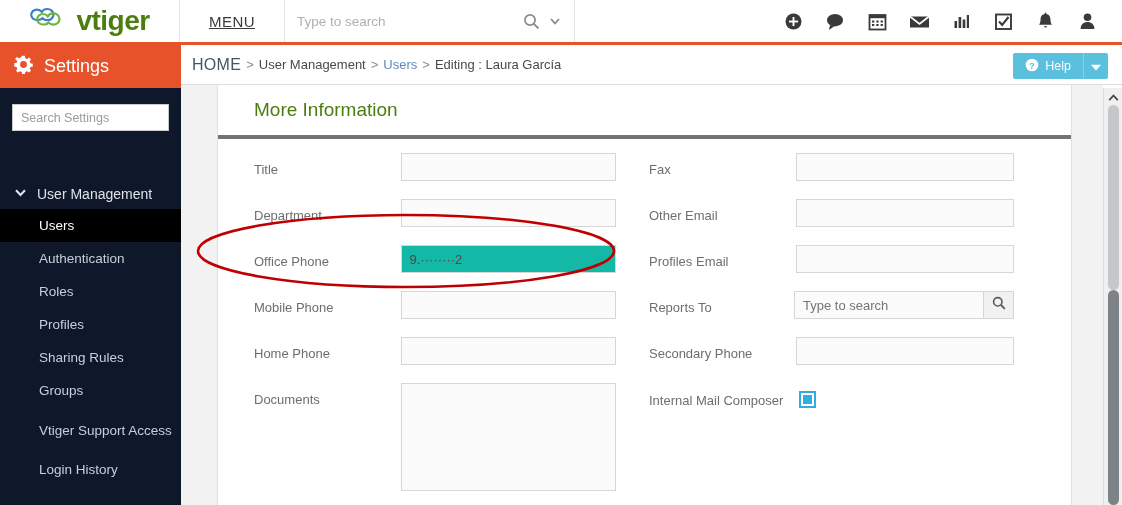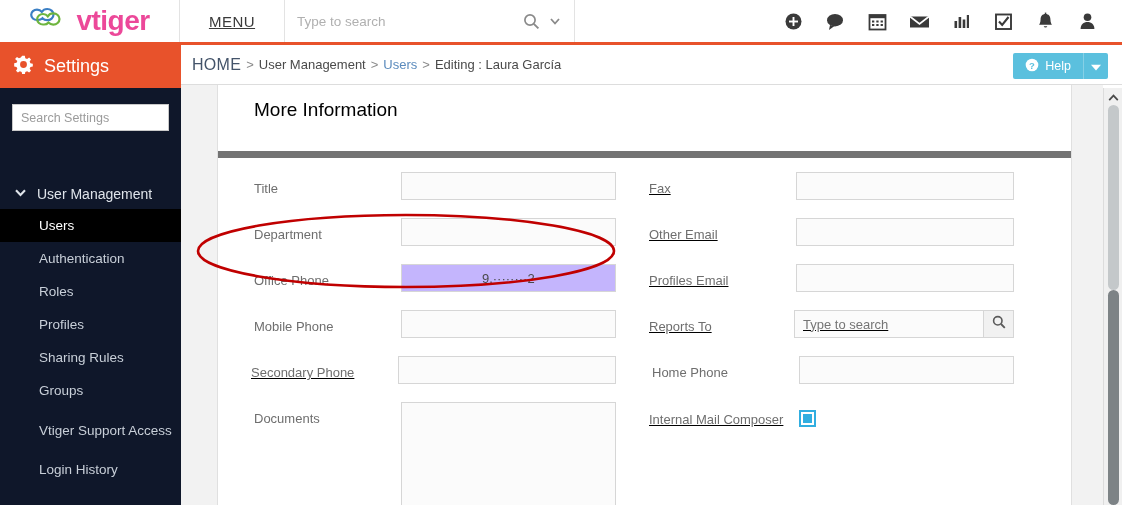--- a/index.html
+++ b/index.html
@@ -16,21 +16,21 @@
     position: absolute; top: 0; left: 0; width: 1122px; height: 45px;
     background: #ffffff; border-bottom: 3px solid #e8522b;
     display: flex; align-items: stretch;
   }
   .logo-cell {
     width: 180px; display: flex; align-items: center; justify-content: center;
     border-right: 1px solid #e3e3e3;
   }
   .logo-wrap { display: flex; align-items: center; gap: 5px; }
   .logo-text {
-    font-size: 28px; font-weight: bold; color: #ec4899;
+    font-size: 28px; font-weight: bold; color: #4d7c0f;
     letter-spacing: -0.5px; line-height: 1;
   }
   .menu-cell {
     width: 105px; display: flex; align-items: center; justify-content: center;
     border-right: 1px solid #e3e3e3;
   }
   .menu-label { font-size: 15px; color: #3a3a3a; letter-spacing: 0.5px; text-decoration: underline; }
   .search-cell {
     width: 290px; display: flex; align-items: center; padding: 0 12px;
     border-right: 1px solid #e3e3e3; gap: 8px;
@@ -104,40 +104,40 @@
   
   .content {
     position: absolute; top: 85px; left: 181px; width: 922px; height: 420px;
     background: #f2f2f2; overflow: hidden;
   }
   .panel {
     position: absolute; top: 0; left: 36px; width: 855px; min-height: 420px;
     background: #ffffff; border: 1px solid #e0e0e0; border-top: none;
   }
   .panel-title {
-    font-size: 19px; color: #000000; padding: 14px 0 30px 36px;
-    border-bottom: 7px solid #737373;
+    font-size: 19px; color: #4d7c0f; padding: 14px 0 14px 36px;
+    border-bottom: 4px solid #737373;
   }
   .form-grid { padding: 14px 0 0 0; }
   .form-row { display: flex; }
   .cell { display: flex; align-items: flex-start; }
   .cell-left { width: 398px; padding-left: 36px; }
-  .cell-right { width: 398px; padding-left: 33px; text-decoration: underline; }
+  .cell-right { width: 398px; padding-left: 33px; }
   .fld-label {
     width: 150px; font-size: 13px; color: #6e6e6e; padding-top: 9px;
     line-height: 16px;
   }
   .fld-label.narrow { width: 148px; }
   .inp {
     width: 220px; height: 28px; border: 1px solid #d6d6d6; background: #fbfbfb;
     outline: none; padding: 0 8px; font-size: 13px; color: #4a4a4a;
     font-family: "Liberation Sans", sans-serif;
   }
   .row-gap { height: 18px; }
-  .inp.filled { background: #c4b5fd; text-align: center; }
+  .inp.filled { background: #14b8a6; }
   .inp-search-group { display: flex; width: 220px; }
   .inp-search-group .inp { width: 189px; border-right: none; }
   .inp-search-btn {
     width: 31px; height: 28px; border: 1px solid #d6d6d6; background: #f1f1f1;
     display: flex; align-items: center; justify-content: center; cursor: pointer;
   }
   .txtarea {
     width: 220px; height: 108px; border: 1px solid #d6d6d6; background: #fbfbfb;
     outline: none; resize: none; font-size: 13px; color: #4a4a4a;
     font-family: "Liberation Sans", sans-serif; padding: 6px 8px;
@@ -425,26 +425,26 @@
                     <line x1="9" y1="9" x2="12.8" y2="12.8" stroke="#5a5a5a" stroke-width="1.8"></line>
                   </svg>
                 </span>
               </div>
             </div>
           </div>
         </div>
         <div class="row-gap"></div>
 
         <div class="form-row">
+          <div class="cell cell-left">
+            <span class="fld-label">Home Phone</span>
+            <input class="inp" type="text" value="" style="">
+          </div>
           <div class="cell cell-right">
             <span class="fld-label narrow">Secondary Phone</span>
-            <input class="inp" type="text" value="" style="">
-          </div>
-          <div class="cell cell-left">
-            <span class="fld-label">Home Phone</span>
             <input class="inp" type="text" value="" style="">
           </div>
         </div>
         <div class="row-gap"></div>
 
         <div class="form-row">
           <div class="cell cell-left">
             <span class="fld-label">Documents</span>
             <textarea class="txtarea" style=""></textarea>
           </div>

